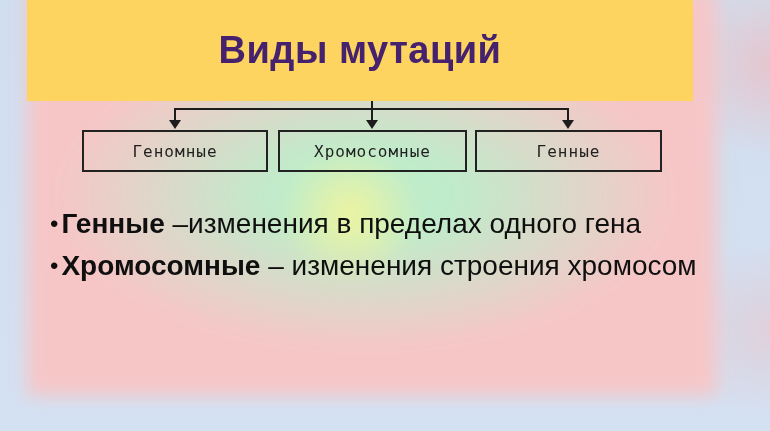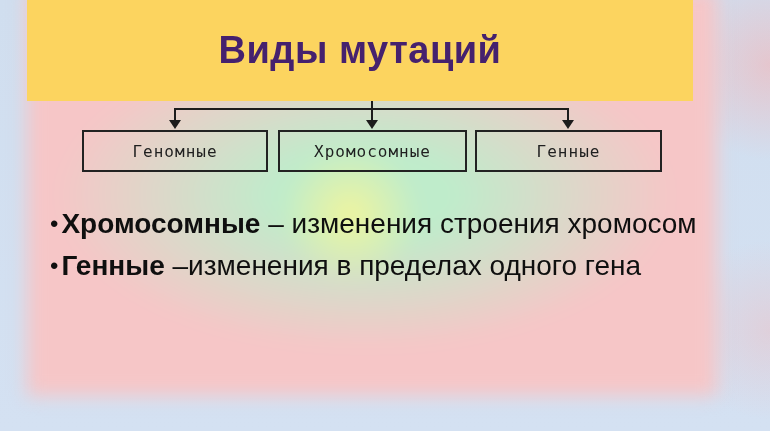--- a/index.html
+++ b/index.html
@@ -83,19 +83,19 @@
   </div>
   <div class="node n2">
     <span>Хромосомные</span>
   </div>
   <div class="node n3">
     <span>Генные</span>
   </div>
 
   <div class="bullets">
     <div class="bullet-line">
-      <span class="dot">•</span><b>Хромосомные</b><span> – изменения строения хромосом</span>
+      <span class="dot">•</span><b>Генные</b><span> –изменения в пределах одного гена</span>
     </div>
     <div class="bullet-line">
-      <span class="dot">•</span><b>Генные</b><span> –изменения в пределах одного гена</span>
+      <span class="dot">•</span><b>Хромосомные</b><span> – изменения строения хромосом</span>
     </div>
   </div>
 </div>
 
 </body></html>

